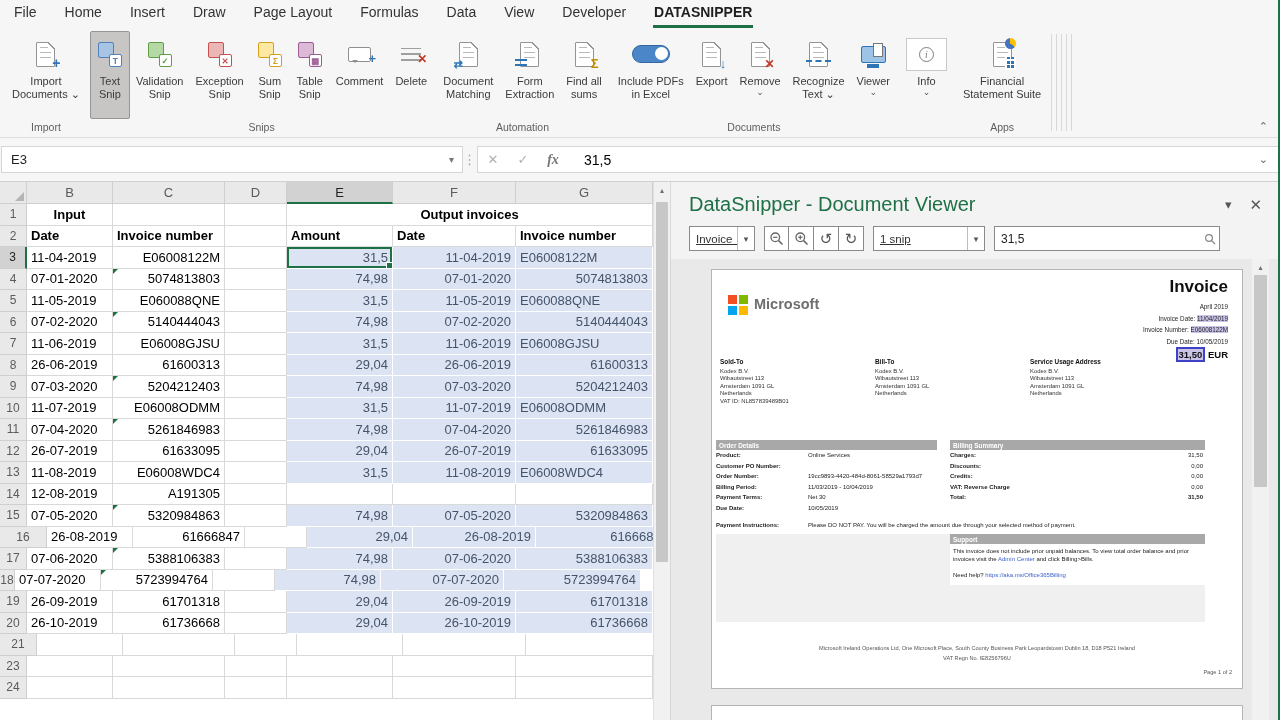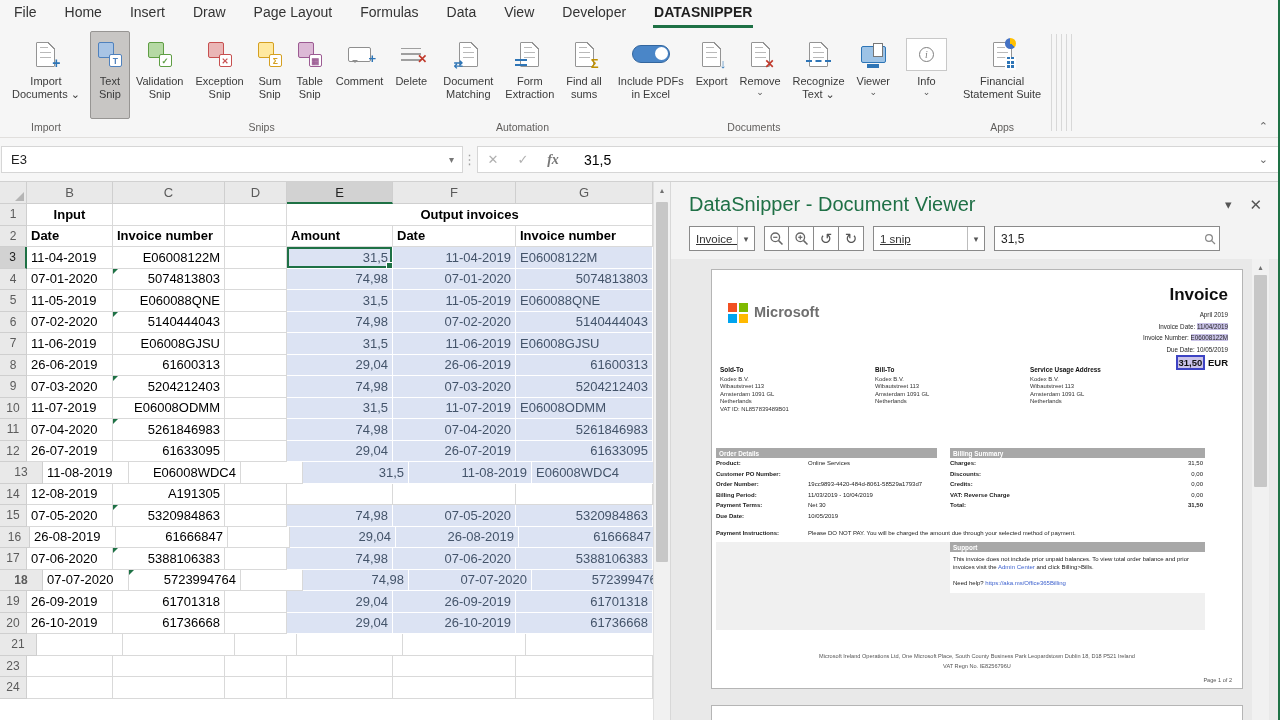--- a/index.html
+++ b/index.html
@@ -111,21 +111,21 @@
   .searchbox input { flex:1; border:none; outline:none; font-size:12px; color:#222; padding:0 6px; font-family:"Liberation Sans", sans-serif; background:transparent; }
   .searchbox .mag { width:18px; display:flex; justify-content:center; }
 
   .doc-area { flex:1; position:relative; background:#e9e9e9; overflow:hidden; }
   .page { position:absolute; left:40px; top:10px; width:532px; height:420px; background:#fff; border:1px solid #b5b5b5; }
   .page2 { position:absolute; left:40px; top:446px; width:532px; height:70px; background:#fff; border:1px solid #b5b5b5; }
   .pv-scroll { position:absolute; right:11px; top:0; bottom:0; width:17px; background:#f1f1f1; }
   .pv-scroll .vs-thumb { top:16px; height:212px; }
 
   
-  .page .abs { position:absolute;margin-top:8px; }
+  .page .abs { position:absolute; }
   .ms-logo { left:16px; top:25px; width:20px; height:20px; display:grid; grid-template-columns:9px 9px; grid-template-rows:9px 9px; gap:1.5px; }
   .ms-logo i { display:block; }
   .brand { left:42px; top:26px; font-size:14.5px; font-weight:600; color:#6f6f6f; }
   .inv-title { right:14px; top:7px; font-size:17px; font-weight:700; color:#0f0f0f; }
   .inv-meta { right:14px; top:31px; text-align:right; font-size:6.3px; line-height:11.5px; color:#1f1f1f; }
   .hl { background:#cbc4e9; }
   .inv-amount { right:14px; top:77px; font-size:9.5px; font-weight:700; color:#111; }
   .amt-box { display:inline-block; border:2px solid #3d43c4; background:#cbc4e9; padding:0 1px; }
   .addr { top:88px; width:150px; font-size:5.9px; line-height:7.6px; color:#333; }
   .addr .alabel { font-size:6.4px; font-weight:bold; color:#111; margin-bottom:2px; }
@@ -568,21 +568,21 @@
       <div class="grow">
         <div class="gcell rn" style="width: 27px;">12</div>
         <div class="gcell al" style="width: 86px;">26-07-2019</div>
         <div class="gcell ar" style="width: 112px;">61633095</div>
         <div class="gcell " style="width: 62px;"></div>
         <div class="gcell ar snipc" style="width: 106px;">29,04</div>
         <div class="gcell ar snipc" style="width: 123px;">26-07-2019</div>
         <div class="gcell ar snipc" style="width: 137px;">61633095</div>
       </div>
       <div class="grow">
-        <div class="gcell rn" style="width: 43px;">13</div>
+        <div class="gcell rn" style="width: 27px;">13</div>
         <div class="gcell al" style="width: 86px;">11-08-2019</div>
         <div class="gcell ar" style="width: 112px;">E06008WDC4</div>
         <div class="gcell " style="width: 62px;"></div>
         <div class="gcell ar snipc" style="width: 106px;">31,5</div>
         <div class="gcell ar snipc" style="width: 123px;">11-08-2019</div>
         <div class="gcell al snipc" style="width: 137px;">E06008WDC4</div>
       </div>
       <div class="grow">
         <div class="gcell rn" style="width: 27px;">14</div>
         <div class="gcell al" style="width: 86px;">12-08-2019</div>
@@ -595,39 +595,39 @@
       <div class="grow">
         <div class="gcell rn" style="width: 27px;">15</div>
         <div class="gcell al" style="width: 86px;">07-05-2020</div>
         <div class="gcell ar flag" style="width: 112px;">5320984863</div>
         <div class="gcell " style="width: 62px;"></div>
         <div class="gcell ar snipc" style="width: 106px;">74,98</div>
         <div class="gcell ar snipc" style="width: 123px;">07-05-2020</div>
         <div class="gcell ar snipc" style="width: 137px;">5320984863</div>
       </div>
       <div class="grow">
-        <div class="gcell rn" style="width: 30px;">16</div>
+        <div class="gcell rn" style="width: 47px;">16</div>
         <div class="gcell al" style="width: 86px;">26-08-2019</div>
         <div class="gcell ar" style="width: 112px;">61666847</div>
         <div class="gcell " style="width: 62px;"></div>
         <div class="gcell ar snipc" style="width: 106px;">29,04</div>
         <div class="gcell ar snipc" style="width: 123px;">26-08-2019</div>
         <div class="gcell ar snipc" style="width: 137px;">61666847</div>
       </div>
       <div class="grow">
         <div class="gcell rn" style="width: 27px;">17</div>
         <div class="gcell al" style="width: 86px;">07-06-2020</div>
         <div class="gcell ar flag" style="width: 112px;">5388106383</div>
         <div class="gcell " style="width: 62px;"></div>
         <div class="gcell ar snipc" style="width: 106px;">74,98</div>
         <div class="gcell ar snipc" style="width: 123px;">07-06-2020</div>
         <div class="gcell ar snipc" style="width: 137px;">5388106383</div>
       </div>
       <div class="grow">
-        <div class="gcell rn" style="width: 43px; font-weight: bold;">18</div>
+        <div class="gcell rn" style="width: 15px;">18</div>
         <div class="gcell al" style="width: 86px;">07-07-2020</div>
         <div class="gcell ar flag" style="width: 112px;">5723994764</div>
         <div class="gcell " style="width: 62px;"></div>
         <div class="gcell ar snipc" style="width: 106px;">74,98</div>
         <div class="gcell ar snipc" style="width: 123px;">07-07-2020</div>
         <div class="gcell ar snipc" style="width: 137px;">5723994764</div>
       </div>
       <div class="grow">
         <div class="gcell rn" style="width: 27px;">19</div>
         <div class="gcell al" style="width: 86px;">26-09-2019</div>

